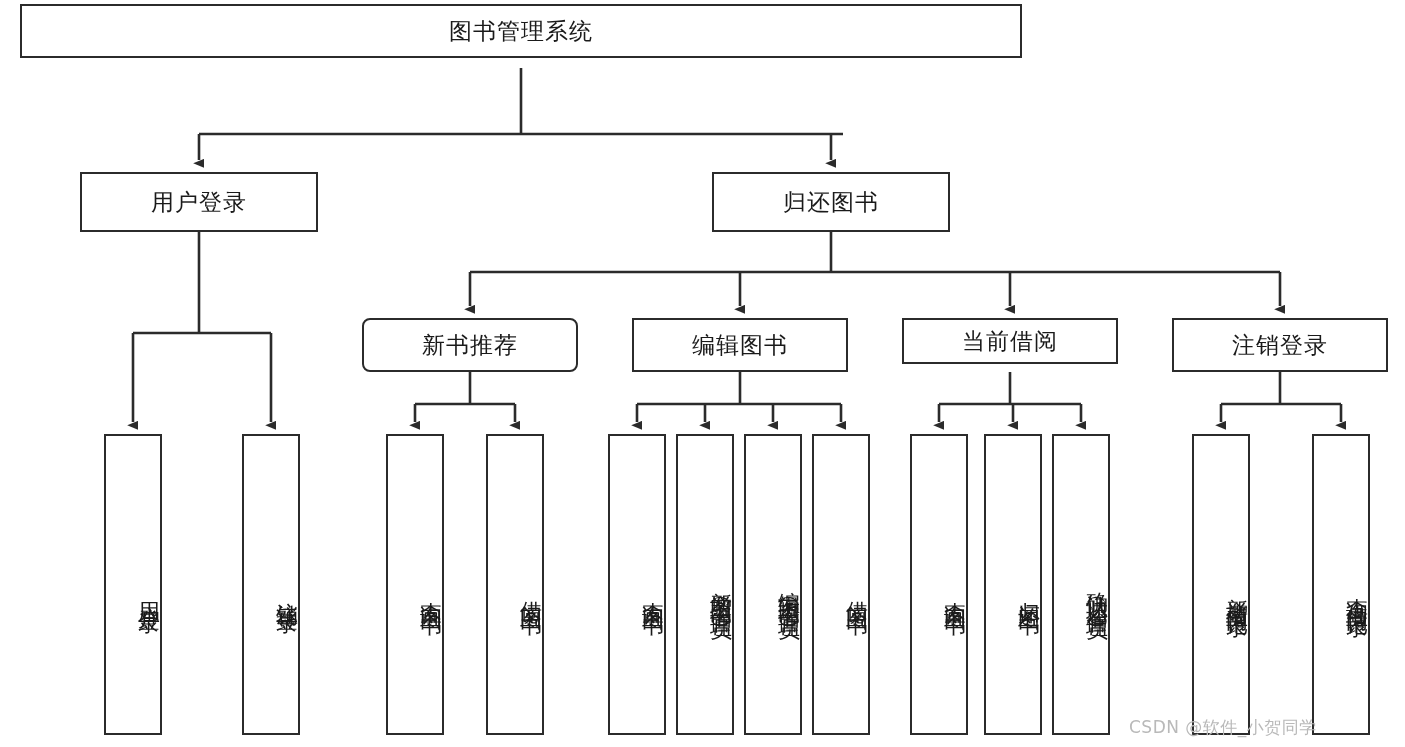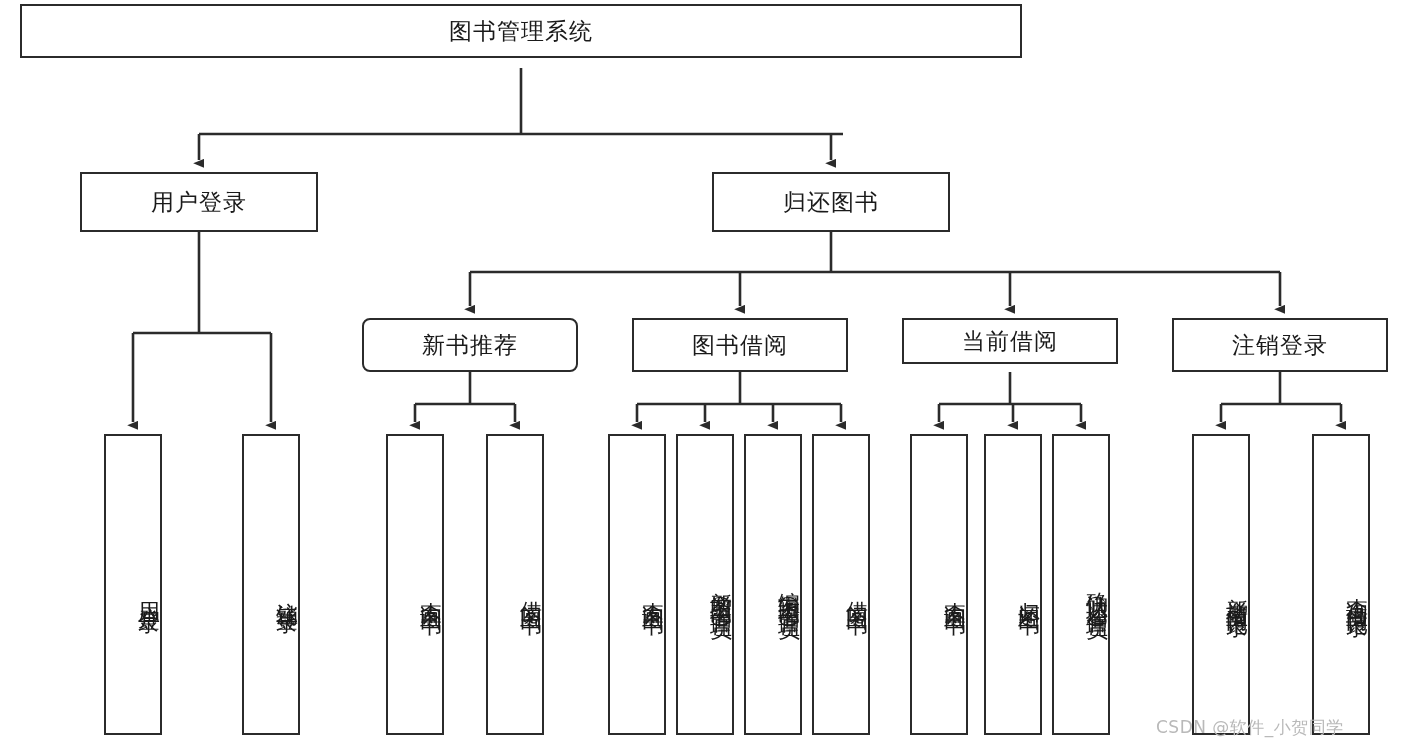--- a/index.html
+++ b/index.html
@@ -132,21 +132,21 @@
       <div class="node node-h" style="left: 712px; top: 172px; width: 238px; height: 60px;">
         <span>归还图书</span>
       </div>
     </div>
 
   <div id="level3-nodes">
       <div class="node node-h" style="left: 362px; top: 318px; width: 216px; height: 54px; border-radius: 8px;">
         <span>新书推荐</span>
       </div>
       <div class="node node-h" style="left: 632px; top: 318px; width: 216px; height: 54px;">
-        <span>图书借阅</span>
+        <span>编辑图书</span>
       </div>
       <div class="node node-h" style="left: 902px; top: 318px; width: 216px; height: 46px;">
         <span>当前借阅</span>
       </div>
       <div class="node node-h" style="left: 1172px; top: 318px; width: 216px; height: 54px;">
         <span>注销登录</span>
       </div>
     </div>
 
   <div id="leaf-nodes">
@@ -184,15 +184,15 @@
         <span class="vlabel">确认归还（管理员）</span>
       </div>
       <div class="node node-v" style="left: 1192px; top: 434px; width: 58px; height: 301px;">
         <span class="vlabel">新增借阅记录</span>
       </div>
       <div class="node node-v" style="left: 1312px; top: 434px; width: 58px; height: 301px;">
         <span class="vlabel">查询借阅记录</span>
       </div>
     </div>
 
-  <div class="watermark" style="left: 1156px; top: 716px; color: rgb(185, 185, 185);">CSDN @软件_小贺同学</div>
+  <div class="watermark" style="left: 1129px; top: 716px; color: rgb(185, 185, 185);">CSDN @软件_小贺同学</div>
 
 </div>
 
 </body></html>

